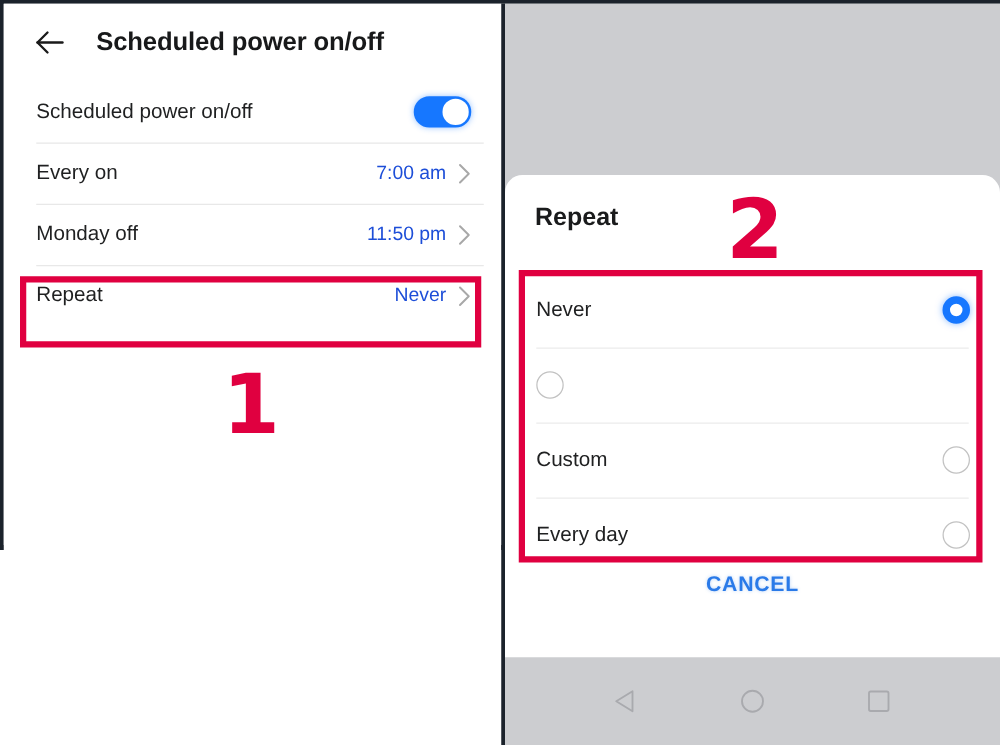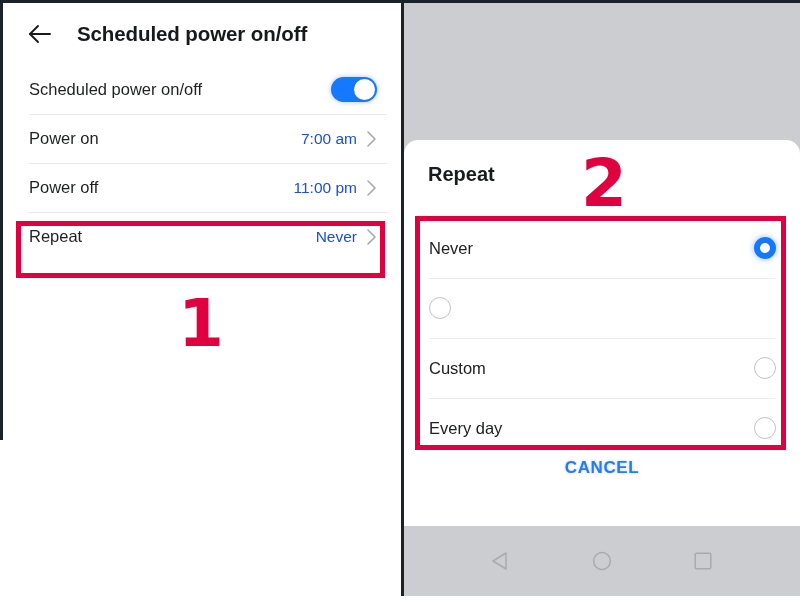--- a/index.html
+++ b/index.html
@@ -243,30 +243,30 @@
     <div class="list-area">
 
       <div class="row">
         <span class="row-label">Scheduled power on/off</span>
         <span class="toggle">
           <span class="knob"></span>
         </span>
       </div>
 
       <div class="row">
-        <span class="row-label">Power on</span>
+        <span class="row-label">Every on</span>
         <span class="row-value">7:00 am</span>
         <svg class="chevron" viewBox="0 0 11 18" fill="none" stroke="currentColor" stroke-width="1.6" stroke-linecap="round" stroke-linejoin="round">
           <polyline points="2,2 9,9 2,16"></polyline>
         </svg>
       </div>
 
       <div class="row">
-        <span class="row-label">Power off</span>
-        <span class="row-value">11:00 pm</span>
+        <span class="row-label">Monday off</span>
+        <span class="row-value">11:50 pm</span>
         <svg class="chevron" viewBox="0 0 11 18" fill="none" stroke="currentColor" stroke-width="1.6" stroke-linecap="round" stroke-linejoin="round">
           <polyline points="2,2 9,9 2,16"></polyline>
         </svg>
       </div>
 
       <div class="row">
         <span class="row-label">Repeat</span>
         <span class="row-value">Never</span>
         <svg class="chevron" viewBox="0 0 11 18" fill="none" stroke="currentColor" stroke-width="1.6" stroke-linecap="round" stroke-linejoin="round">
           <polyline points="2,2 9,9 2,16"></polyline>

